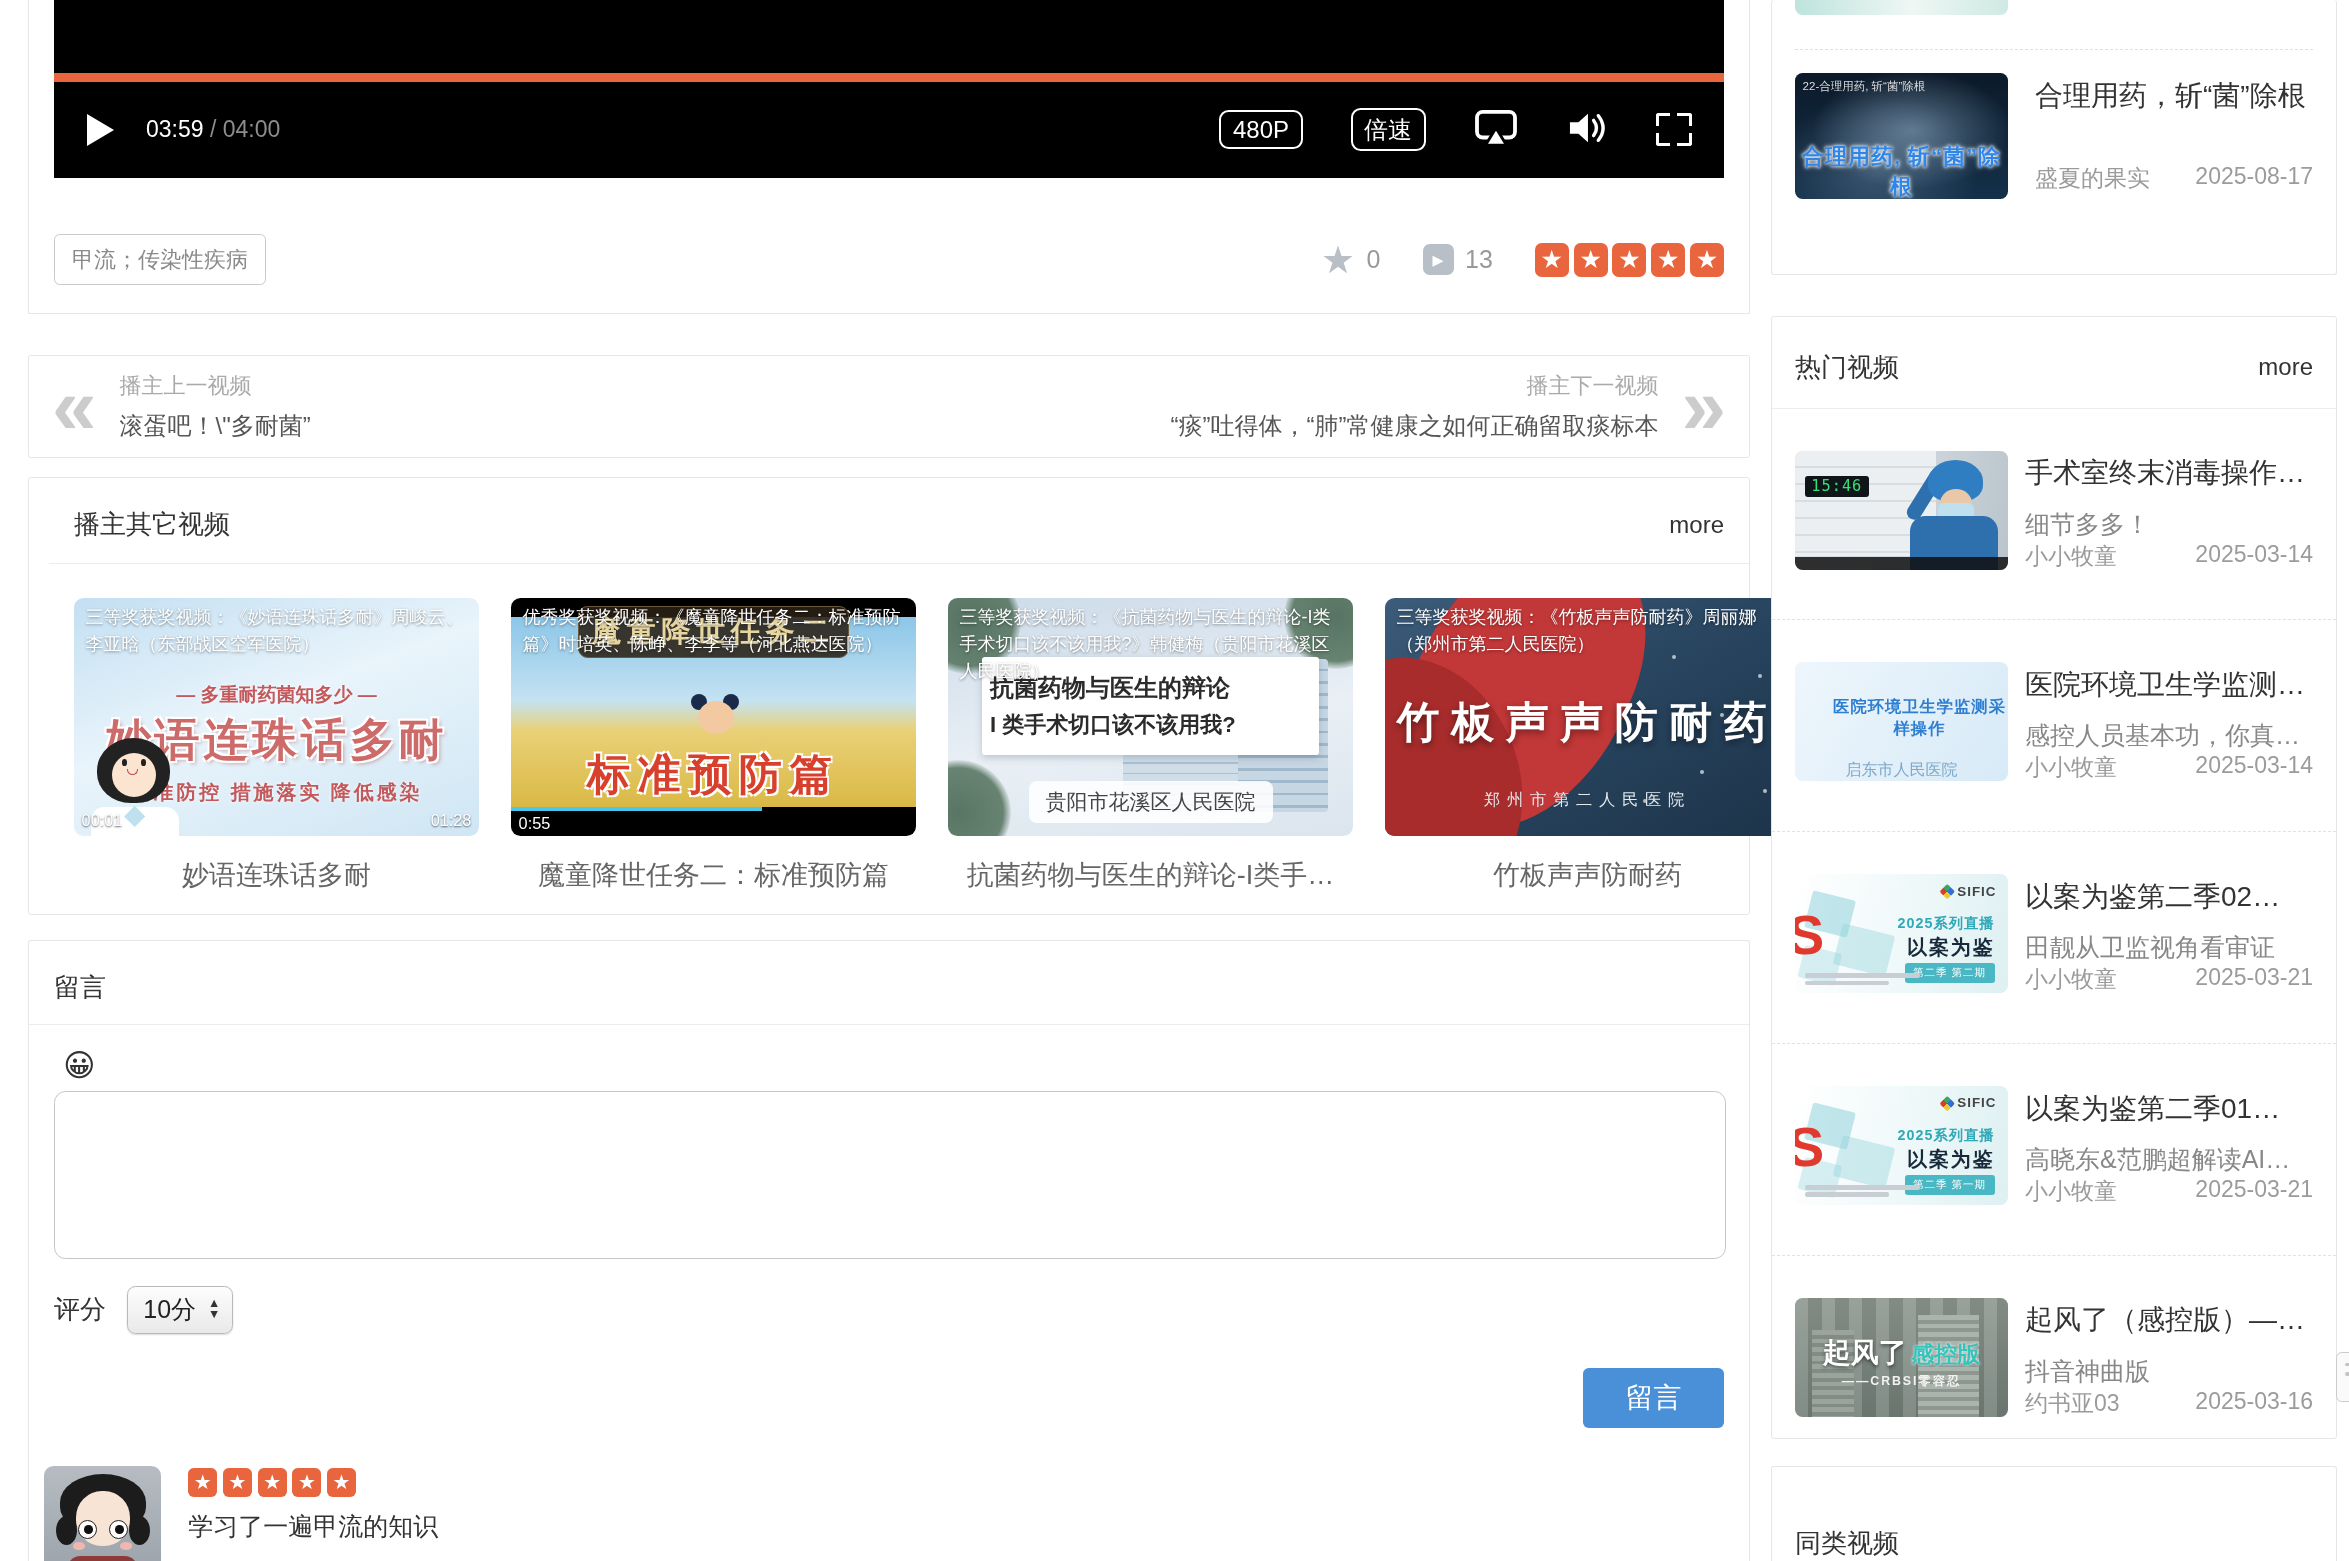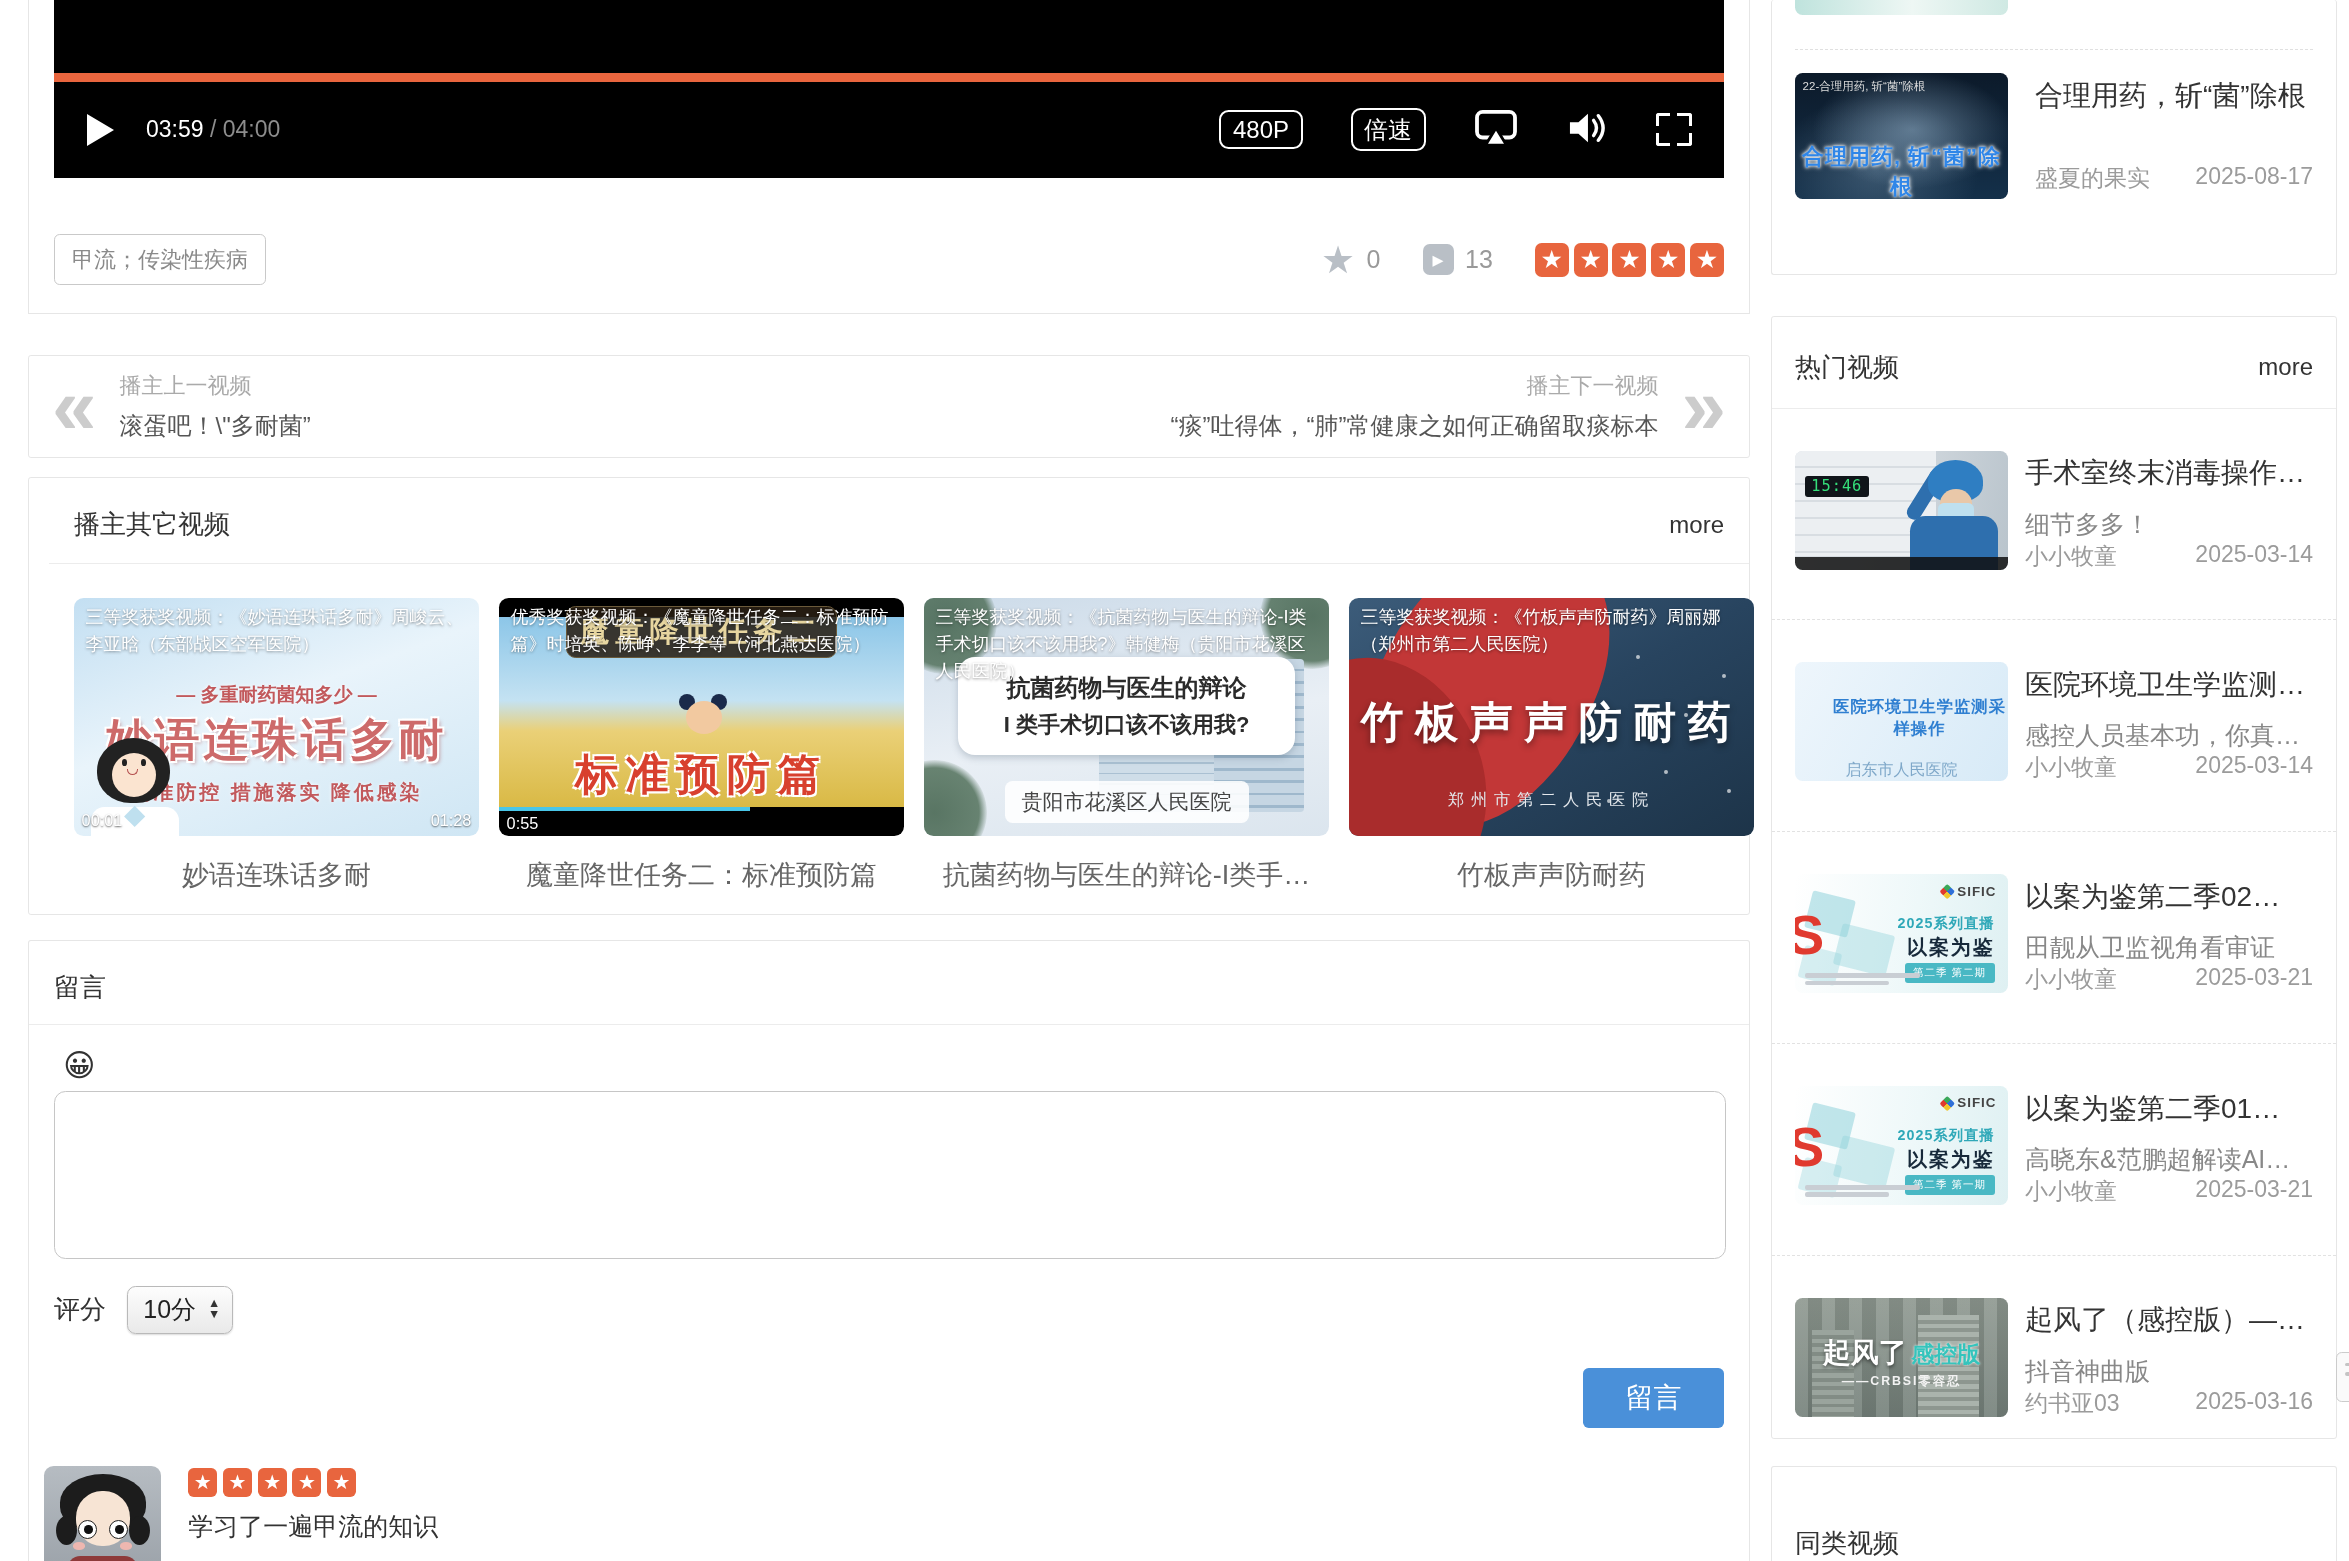--- a/index.html
+++ b/index.html
@@ -44,21 +44,21 @@
   .nav-col{display:flex;flex-direction:column;gap:8.6px;}
   .nav-col.right{text-align:right;}
   .nav-label{font-size:22px;color:#aaa;}
   .nav-title{font-size:24px;color:#555;}
 
   
   #other-card{left:28px;top:477px;width:1722px;height:438px;padding-left:20px;}
   .section-head{display:flex;align-items:center;justify-content:space-between;padding:29px 25px 21px;border-bottom:1px solid #ececec;}
   .section-title{font-size:26px;color:#333;}
   .more-link{font-size:24px;color:#333;}
-  .thumb-row{display:flex;gap:20px;padding:34px 25px 0;}
+  .thumb-row{display:flex;gap:32px;padding:34px 25px 0;}
   .video-item{width:405px;}
   .thumb{width:405px;height:238px;border-radius:9.6px;position:relative;overflow:hidden;}
   .caption{margin-top:21px;text-align:center;font-size:27px;color:#666;white-space:nowrap;overflow:hidden;text-overflow:ellipsis;}
   .ovl{position:absolute;top:5.7px;left:11.5px;right:11.5px;color:#fff;font-size:18px;line-height:1.5;text-shadow:0 1px 2.9px rgba(0,0,0,.45);z-index:5;}
   .tstamp{position:absolute;bottom:5.7px;color:#fff;font-size:16.3px;text-shadow:0 1px 1.9px rgba(0,0,0,.6);z-index:6;}
 
   
   .t1{background:linear-gradient(160deg,#c3dff2 0%,#e9f4fb 45%,#cfe6f4 100%);}
   .t1-tag{margin-top:84px;text-align:center;color:#c2595c;font-size:19px;font-weight:bold;text-shadow:0 0 3.8px #fff;}
   .t1-big{text-align:center;margin-top:1.9px;font-size:45px;font-weight:bold;color:#cd6a6a;letter-spacing:3.8px;text-shadow:1.9px 1.9px 0 #fff,-1.9px -1.9px 0 #fff,1.9px -1.9px 0 #fff,-1.9px 1.9px 0 #fff,2.9px 2.9px 3.8px rgba(160,60,60,.4);}
@@ -78,21 +78,21 @@
   .t2-big{position:absolute;bottom:32.5px;left:0;right:0;text-align:center;font-size:43px;font-weight:bold;color:#d8402e;letter-spacing:7.6px;text-shadow:1.9px 1.9px 0 #fff,-1.9px -1.9px 0 #fff,1.9px -1.9px 0 #fff,-1.9px 1.9px 0 #fff;z-index:4;}
   .t2 .head{position:absolute;left:187px;top:103px;width:36px;height:32.5px;background:#f2c9a0;border-radius:50%;}
   .t2 .bun{position:absolute;width:16.3px;height:16.3px;background:#1a2a4a;border-radius:50%;top:96px;}
   .t2 .cyanline{position:absolute;bottom:25px;left:0;width:62%;height:3.8px;background:#49c6e8;z-index:5;}
 
   
   .t3{background:linear-gradient(170deg,#ccdbe9 0%,#e9eff5 55%,#dbe5ee 100%);}
   .t3 .tree{position:absolute;width:105px;height:105px;border-radius:50%;background:radial-gradient(circle,#40604a 0%,#51705a 60%,transparent 72%);opacity:.85;}
   .t3 .bld{position:absolute;right:25px;top:61px;width:99px;height:153px;background:repeating-linear-gradient(#c6d6e3 0 9.6px,#9fb8cc 9.6px 12.4px);border-radius:3.8px;}
   .t3 .bld2{position:absolute;right:115px;top:124px;width:115px;height:90px;background:repeating-linear-gradient(#cfdde8 0 8.6px,#aac0d2 8.6px 10.5px);border-radius:2.9px;}
-  .t3-bubble{position:relative;margin:59px auto 0;width:321px;background:#fff;border-radius:17px;padding:15.3px 7.6px;text-align:center;box-shadow:0 2.9px 7.6px rgba(60,80,100,.25);z-index:4;}
+  .t3-bubble{position:relative;margin:59px auto 0;width:321px;background:#fff;border-radius:3px;padding:15.3px 7.6px;box-shadow:0 2.9px 7.6px rgba(60,80,100,.25);z-index:4;}
   .t3-b1{font-size:24px;font-weight:bold;color:#2b2b2b;}
   .t3-b2{font-size:22px;font-weight:bold;color:#2b2b2b;margin-top:5.7px;}
   .t3-hosp{position:absolute;bottom:13.4px;left:50%;transform:translateX(-50%);background:rgba(255,255,255,.88);border-radius:7.6px;padding:6.7px 17px;font-size:21px;font-weight:normal;color:#444;white-space:nowrap;z-index:4;}
 
   
   .t4{background:linear-gradient(150deg,#3c5c7a 0%,#28445f 50%,#1d3449 100%);}
   .t4 .rib1{position:absolute;left:32.5px;top:-67px;width:210px;height:306px;background:#c23737;border-radius:58% 42% 55% 45%;transform:rotate(24deg);}
   .t4 .rib2{position:absolute;left:-67px;top:57px;width:201px;height:249px;background:#a92c2c;border-radius:45% 55% 50% 50%;transform:rotate(-16deg);}
   .t4 .dot{position:absolute;width:3.8px;height:3.8px;background:rgba(255,255,255,.65);border-radius:50%;}
   .t4-big{position:absolute;top:96px;left:0;right:0;text-align:center;font-size:43px;font-weight:bold;color:#fff;letter-spacing:11.5px;text-shadow:0 2.9px 7.6px rgba(0,0,0,.45);z-index:4;}

